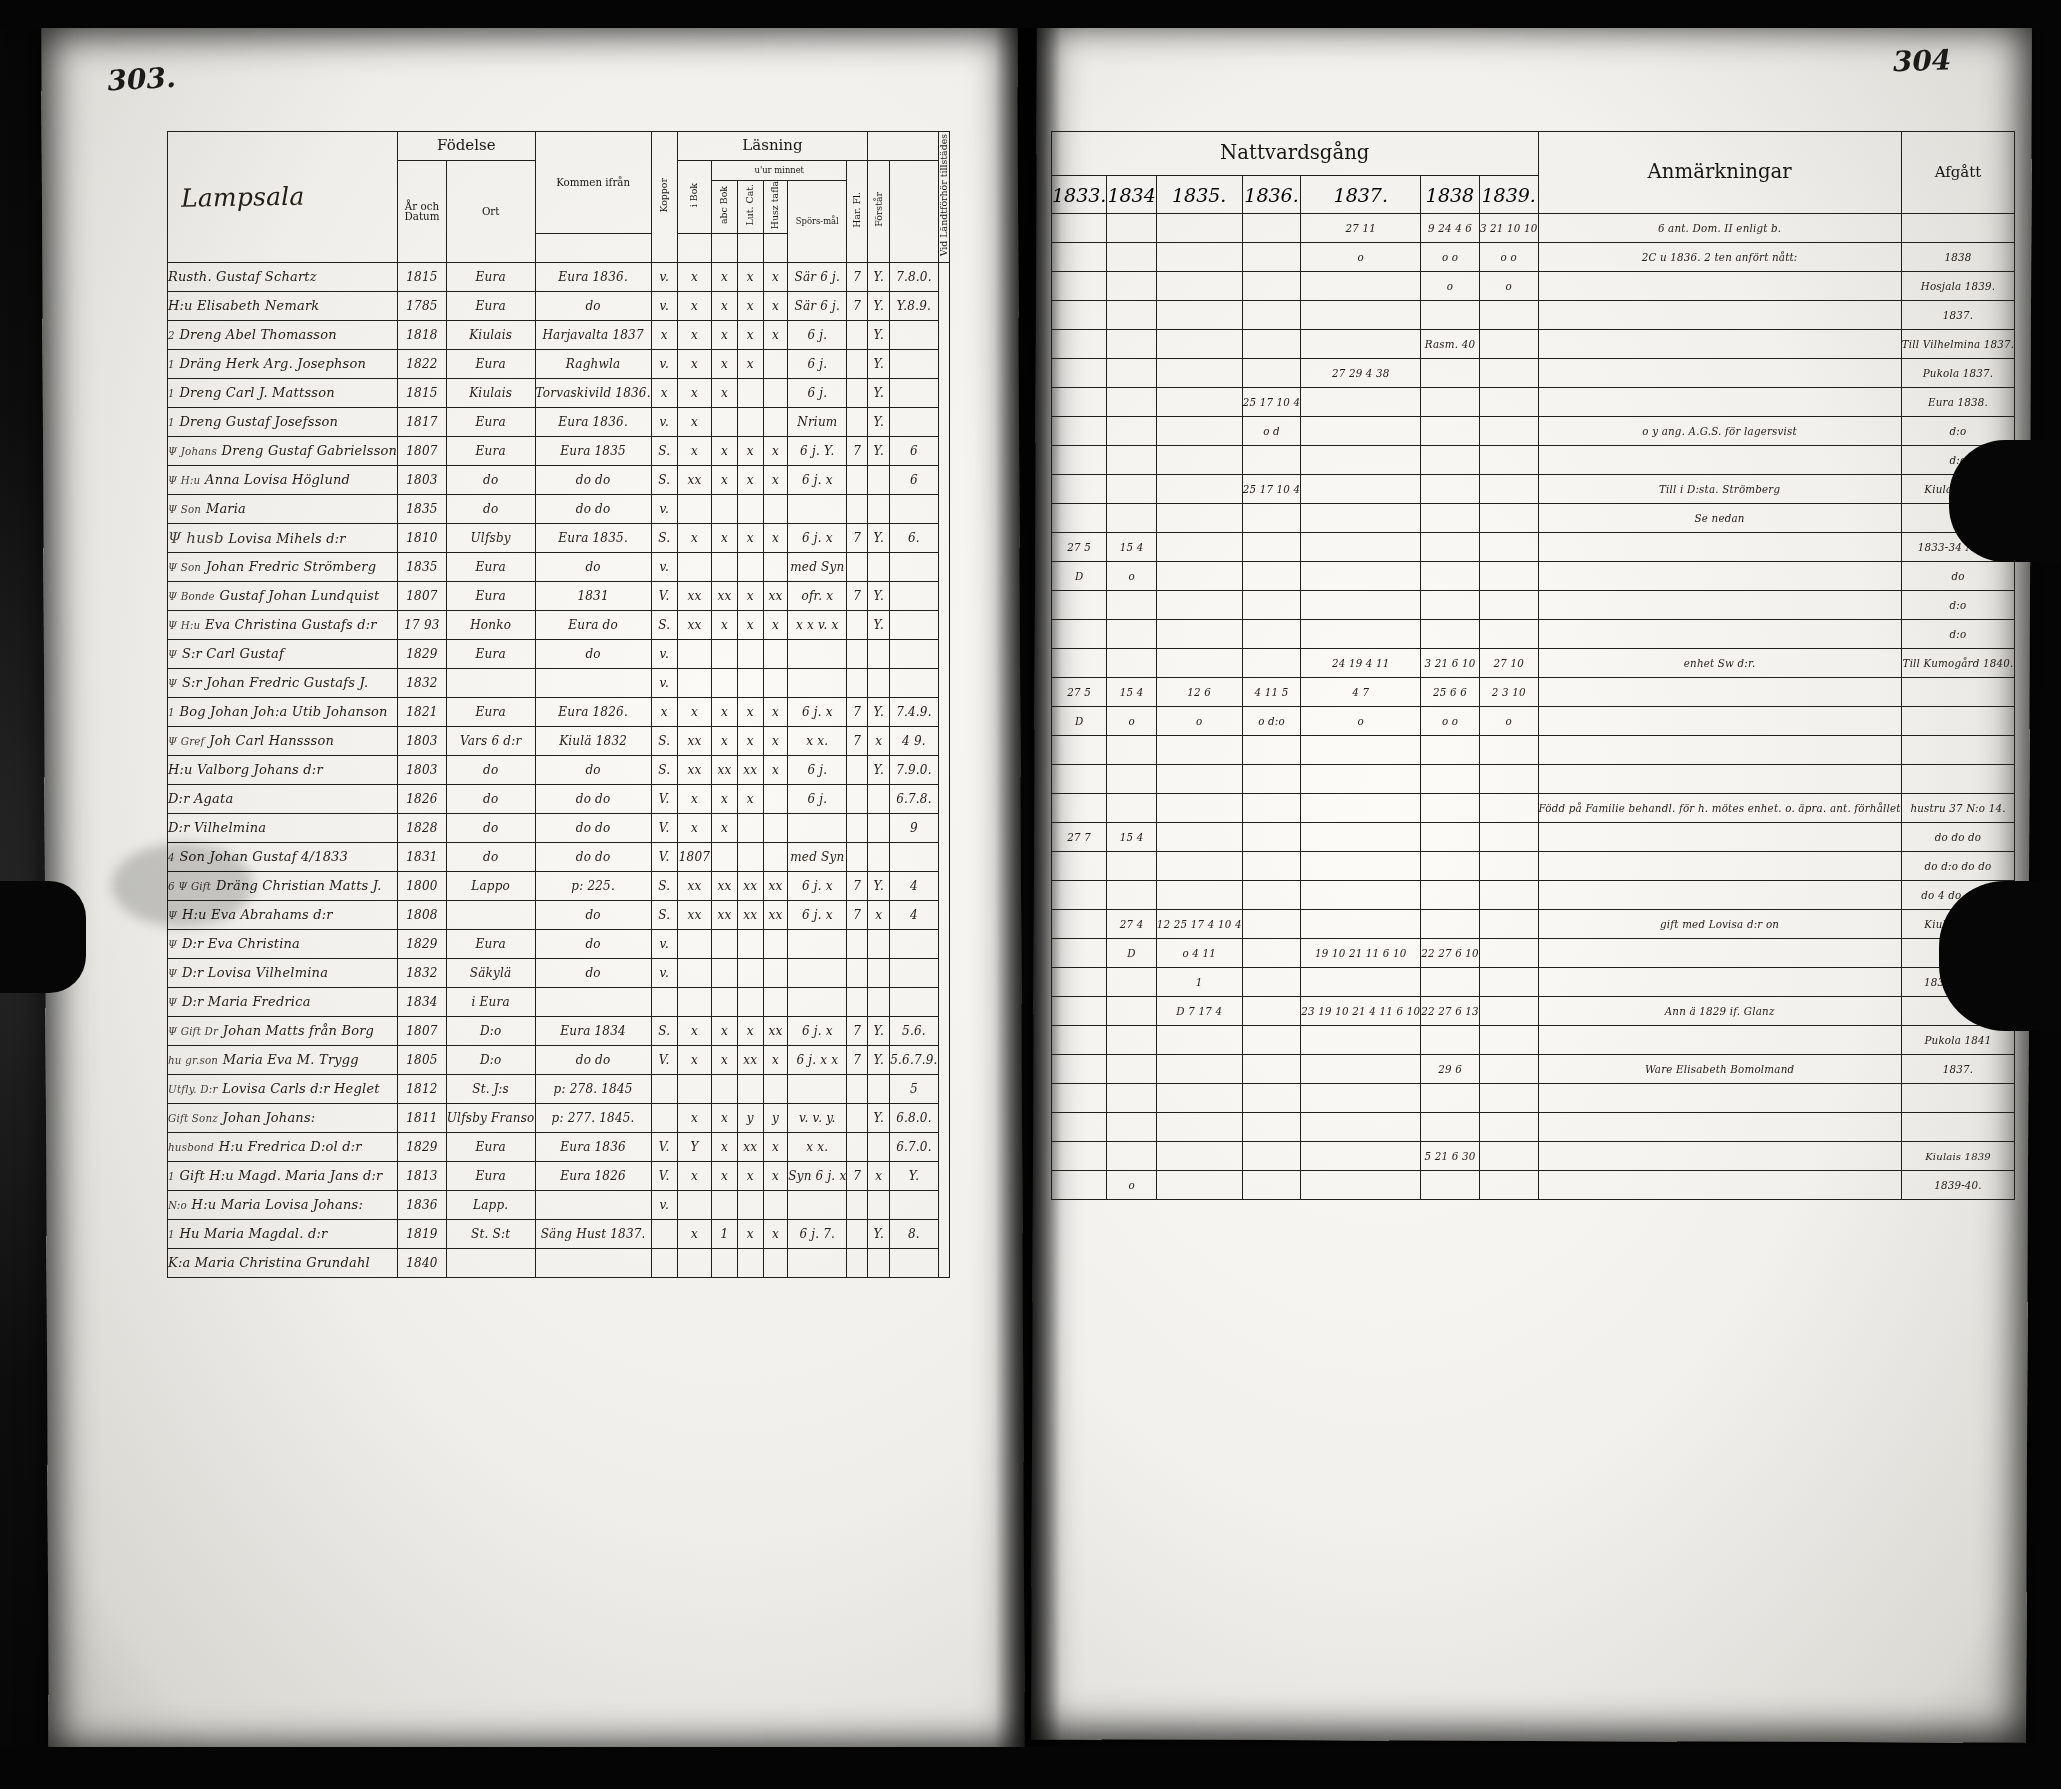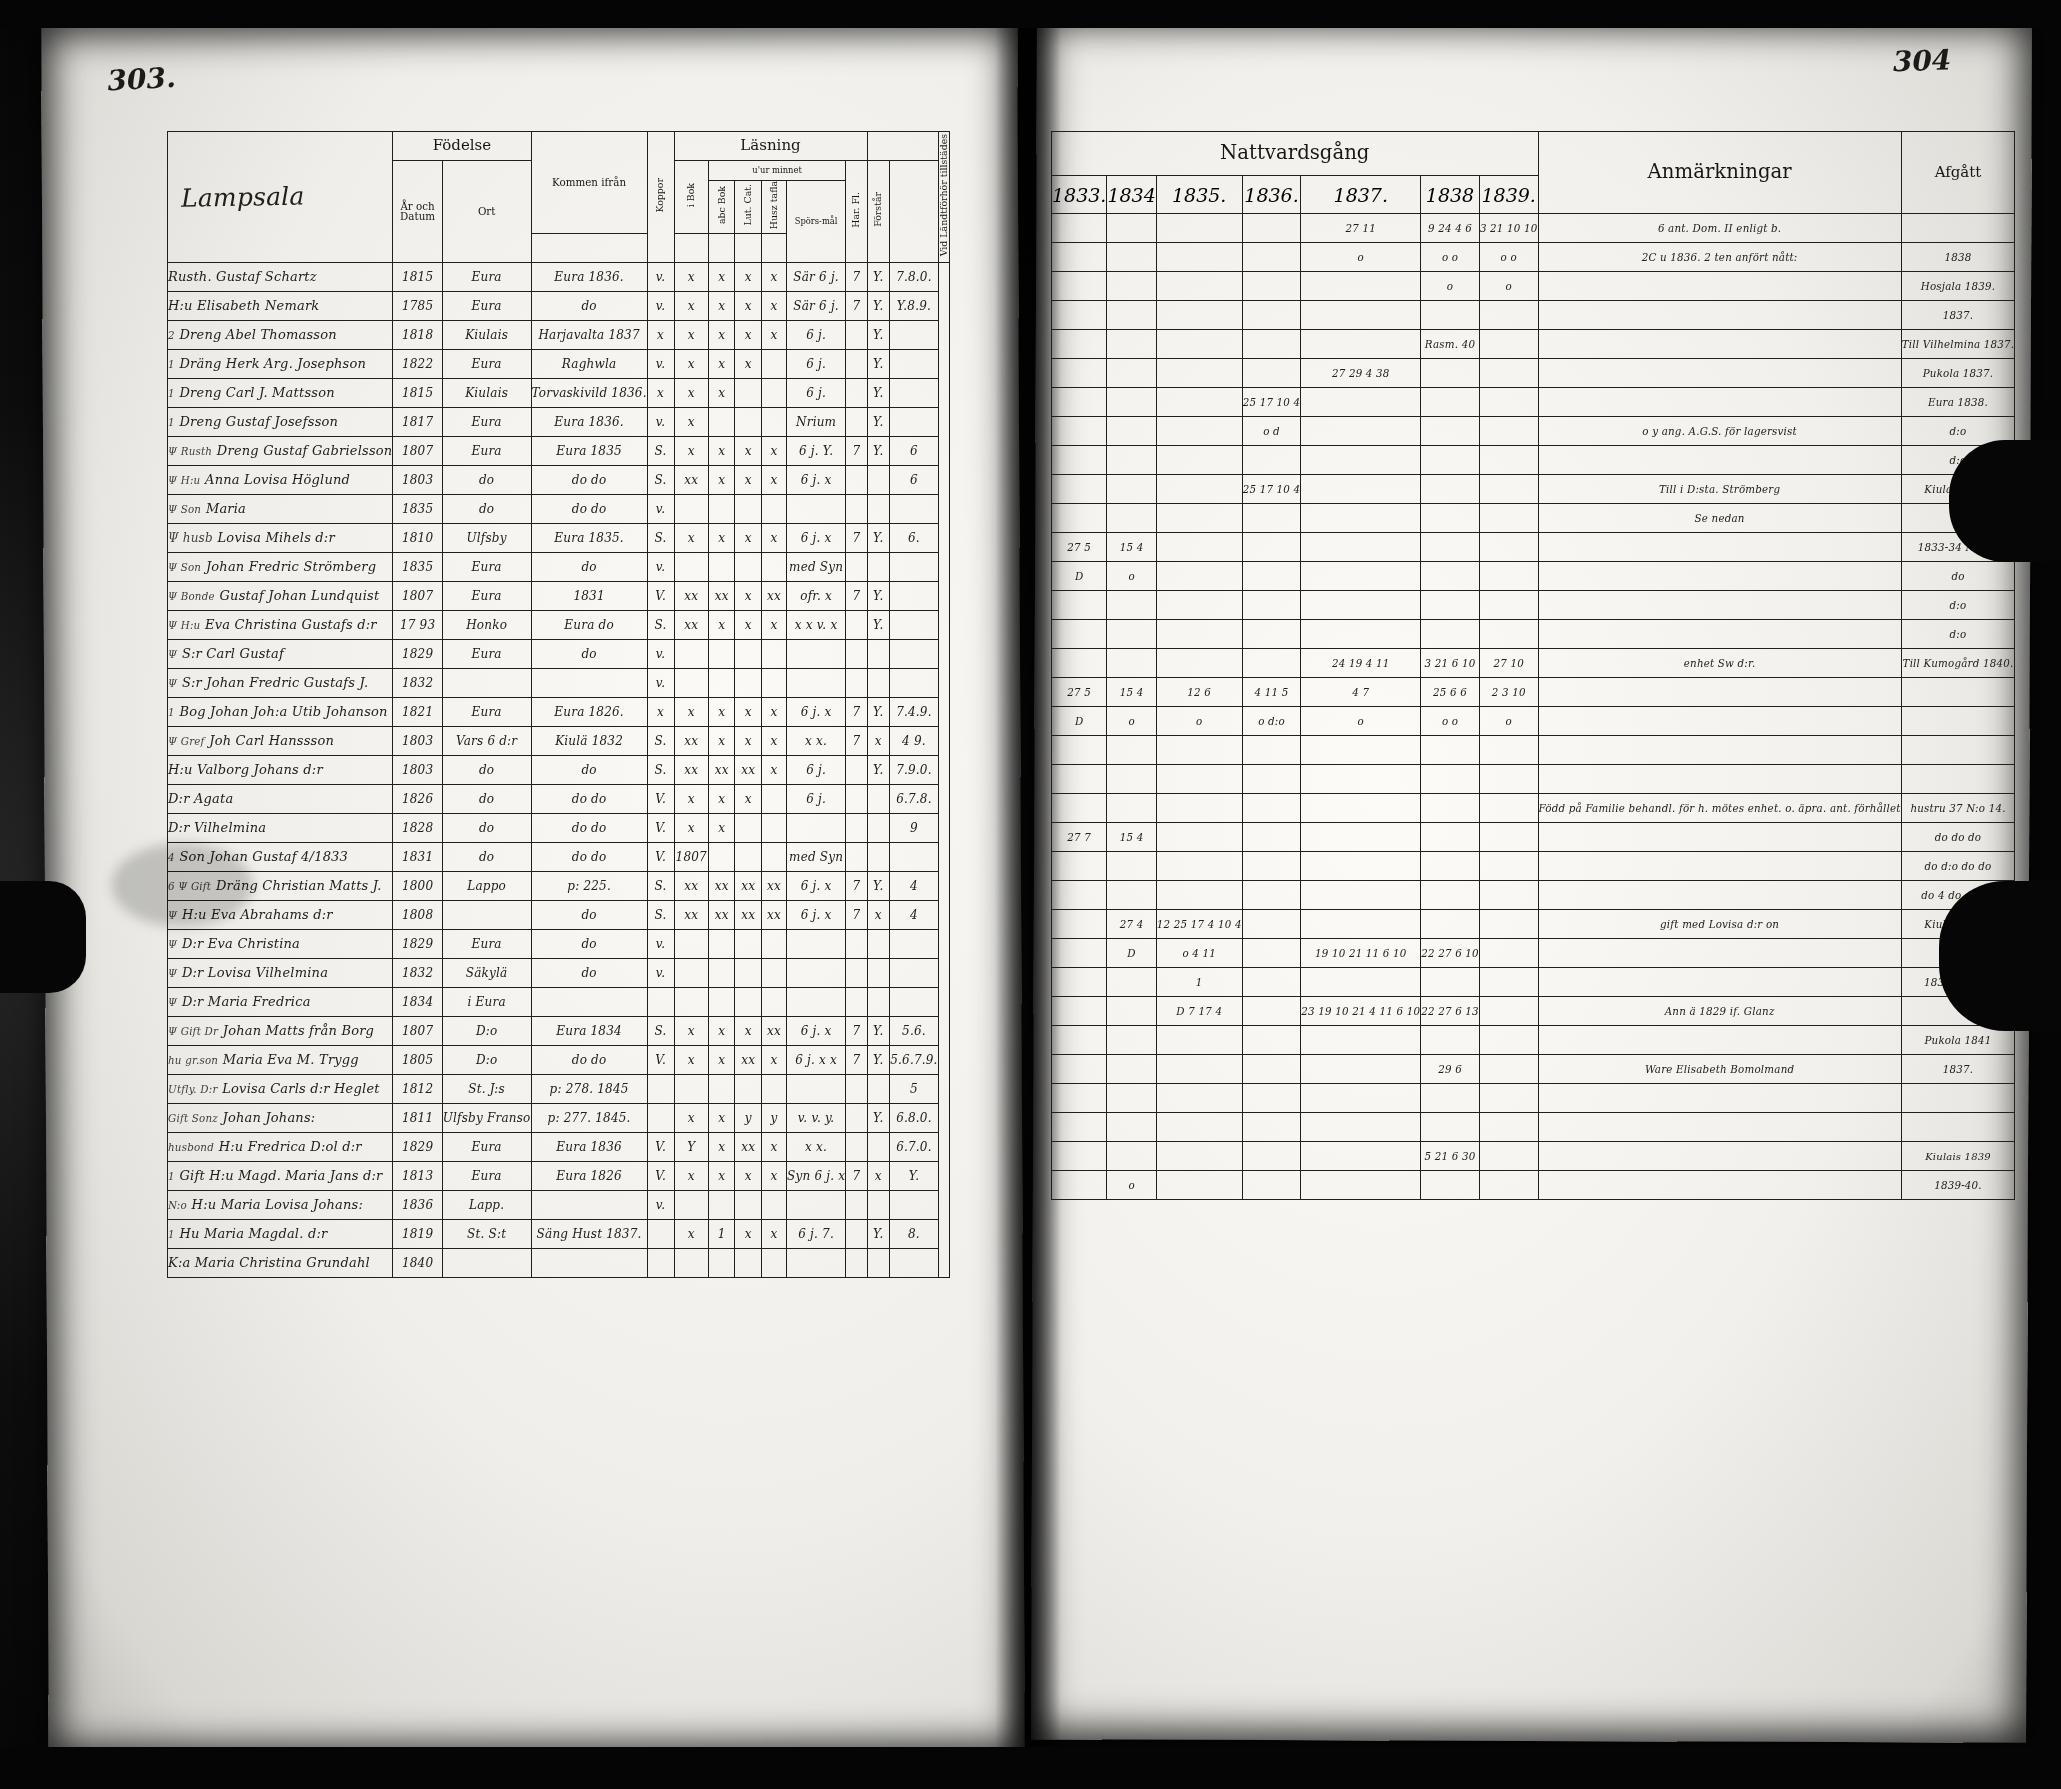--- a/index.html
+++ b/index.html
@@ -221,21 +221,21 @@
           <td class="cell-hand hand">x</td>
           <td class="cell-hand hand"></td>
           <td class="cell-hand hand"></td>
           <td class="cell-hand hand"></td>
           <td class="cell-hand hand">Nrium</td>
           <td class="cell-hand hand"></td>
           <td class="cell-hand hand">Y.</td>
           <td class="cell-hand hand"></td>
         </tr>
         <tr>
-          <td class="row-name hand"><span class="hand" style="font-size: 10.3px; margin-right: 4.7px; opacity: 0.85;">Ψ Rusth</span>Dreng Gustaf Gabrielsson</td>
+          <td class="row-name hand"><span class="hand" style="font-size: 10.3px; margin-right: 4.7px; opacity: 0.85;">Ψ Johans</span>Dreng Gustaf Gabrielsson</td>
           <td class="cell-hand hand">1807</td>
           <td class="cell-hand hand">Eura</td>
           <td class="cell-hand hand">Eura 1835</td>
           <td class="cell-hand hand">S.</td>
           <td class="cell-hand hand">x</td>
           <td class="cell-hand hand">x</td>
           <td class="cell-hand hand">x</td>
           <td class="cell-hand hand">x</td>
           <td class="cell-hand hand">6 j. Y.</td>
           <td class="cell-hand hand">7</td>
@@ -266,21 +266,21 @@
           <td class="cell-hand hand"></td>
           <td class="cell-hand hand"></td>
           <td class="cell-hand hand"></td>
           <td class="cell-hand hand"></td>
           <td class="cell-hand hand"></td>
           <td class="cell-hand hand"></td>
           <td class="cell-hand hand"></td>
           <td class="cell-hand hand"></td>
         </tr>
         <tr>
-          <td class="row-name hand"><span class="hand" style="font-size: 12px; margin-right: 4.7px; opacity: 0.85; font-style: italic;">Ψ husb</span>Lovisa Mihels d:r</td>
+          <td class="row-name hand"><span class="hand" style="font-size: 15px; margin-right: 4.7px; opacity: 0.85; font-style: italic;">Ψ husb</span>Lovisa Mihels d:r</td>
           <td class="cell-hand hand">1810</td>
           <td class="cell-hand hand">Ulfsby</td>
           <td class="cell-hand hand">Eura 1835.</td>
           <td class="cell-hand hand">S.</td>
           <td class="cell-hand hand">x</td>
           <td class="cell-hand hand">x</td>
           <td class="cell-hand hand">x</td>
           <td class="cell-hand hand">x</td>
           <td class="cell-hand hand">6 j. x</td>
           <td class="cell-hand hand">7</td>

